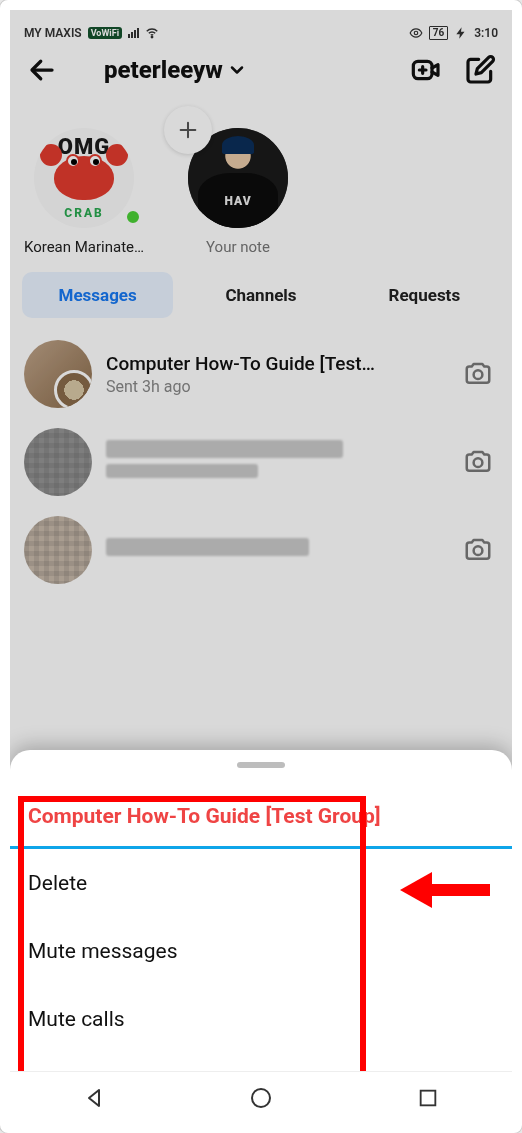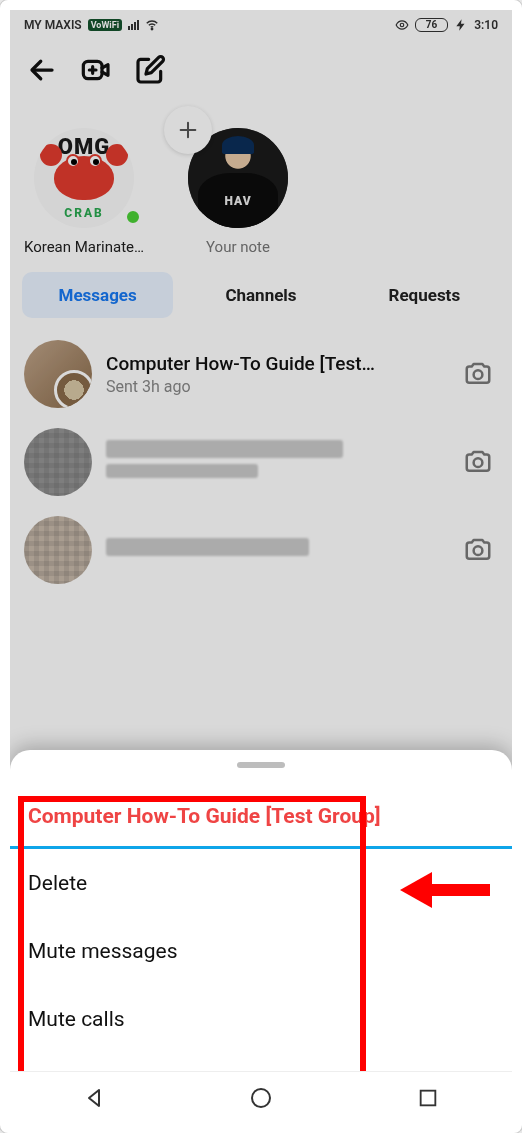--- a/index.html
+++ b/index.html
@@ -2,29 +2,29 @@
 <html><head>
 <meta charset="utf-8">
 <style>
   * { box-sizing: border-box; margin: 0; padding: 0; font-family: -apple-system, BlinkMacSystemFont, "Segoe UI", Roboto, Helvetica, Arial, sans-serif; }
   body { background: #e8e8e8; display: flex; justify-content: center; }
   .device-frame { width: 522px; height: 1133px; background: #fff; border: 10px solid #fff; border-radius: 8px; box-shadow: 0 0 0 1px #ccc; position: relative; overflow: hidden; }
   .screen { width: 100%; height: 100%; position: relative; background: #fff; }
   .dim-layer { position: absolute; inset: 0; background: rgba(0,0,0,0.15); pointer-events: none; z-index: 5; }
 
   
-  .status-bar { height: 30px; display: flex; align-items: center; justify-content: space-between; padding: 0 14px; font-size: 12px; color: #333; font-weight: 600; }
+  .status-bar { height: 30px; display: flex; align-items: flex-end; justify-content: space-between; padding: 0 14px; font-size: 12px; color: #333; font-weight: 600; }
   .status-left { display: flex; align-items: center; gap: 6px; }
   .status-right { display: flex; align-items: center; gap: 6px; }
   .volte-badge { background:#14532d; color:#fff; font-size:9px; padding:1px 3px; border-radius:3px; font-weight:700; }
   .signal-bars { display:inline-flex; align-items:flex-end; gap:1px; }
   .signal-bars span { width:2px; background:#333; display:inline-block; }
   .signal-bars span:nth-child(1){height:4px;} .signal-bars span:nth-child(2){height:6px;} .signal-bars span:nth-child(3){height:8px;} .signal-bars span:nth-child(4){height:10px;}
   .wifi-icon, .eye-icon, .bolt-icon { width:14px; height:14px; }
-  .battery-box { border:1.5px solid #333; border-radius:6px; padding:0 10px; font-size:10px; line-height:12px; font-weight:700; }
+  .battery-box { border:1.5px solid #333; border-radius:1px; padding:0 3px; font-size:10px; line-height:12px; font-weight:700; }
 
   
   .app-header { height: 60px; display:flex; align-items:center; padding: 0 10px; gap: 10px; }
   .back-btn { width:44px; height:44px; display:flex; align-items:center; justify-content:center; }
   .username-wrap { flex:1; display:flex; align-items:center; justify-content:flex-start; gap:4px; padding-left:30px; }
   .username { font-size:24px; font-weight:800; color:#111; }
   .hdr-icon { width:44px; height:44px; display:flex; align-items:center; justify-content:center; }
 
   
   .search-wrap { padding: 12px 14px 6px; }
@@ -128,20 +128,26 @@
       </div>
     </div>
 
     <div class="app-header">
       <div class="back-btn">
         <svg width="30" height="30" viewBox="0 0 24 24" fill="none" stroke="#111" stroke-width="2.6" stroke-linecap="round" stroke-linejoin="round">
             <path d="M20 12H5"></path>
             <path d="M11 5l-7 7 7 7"></path>
           </svg>
       </div>
+      <div class="username-wrap">
+        <span class="username">peterleeyw</span>
+        <svg width="20" height="20" viewBox="0 0 24 24" fill="none" stroke="#111" stroke-width="3" stroke-linecap="round" stroke-linejoin="round">
+            <path d="M6 9l6 6 6-6"></path>
+          </svg>
+      </div>
       <div class="hdr-icon">
         <svg width="32" height="32" viewBox="0 0 24 24" fill="none" stroke="#111" stroke-width="2.4" stroke-linecap="round" stroke-linejoin="round">
             <rect x="2.5" y="5.5" width="14" height="13" rx="3.5"></rect>
             <path d="M16.5 10.5 21 8v8l-4.5-2.5"></path>
             <path d="M9.5 9.5v5M7 12h5"></path>
           </svg>
       </div>
       <div class="hdr-icon">
         <svg width="32" height="32" viewBox="0 0 24 24" fill="none" stroke="#111" stroke-width="2.4" stroke-linecap="round" stroke-linejoin="round">
             <path d="M11 4H5a2 2 0 0 0-2 2v13a2 2 0 0 0 2 2h13a2 2 0 0 0 2-2v-6"></path>

